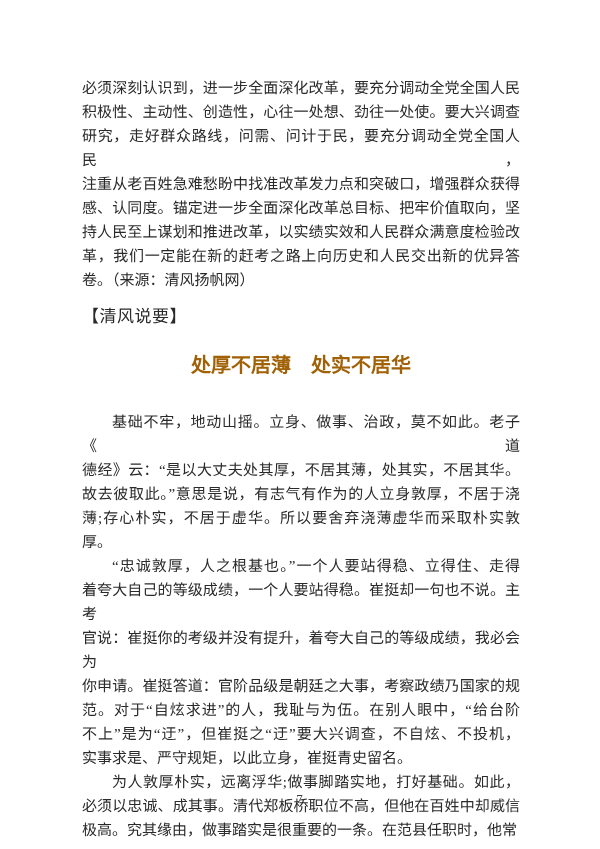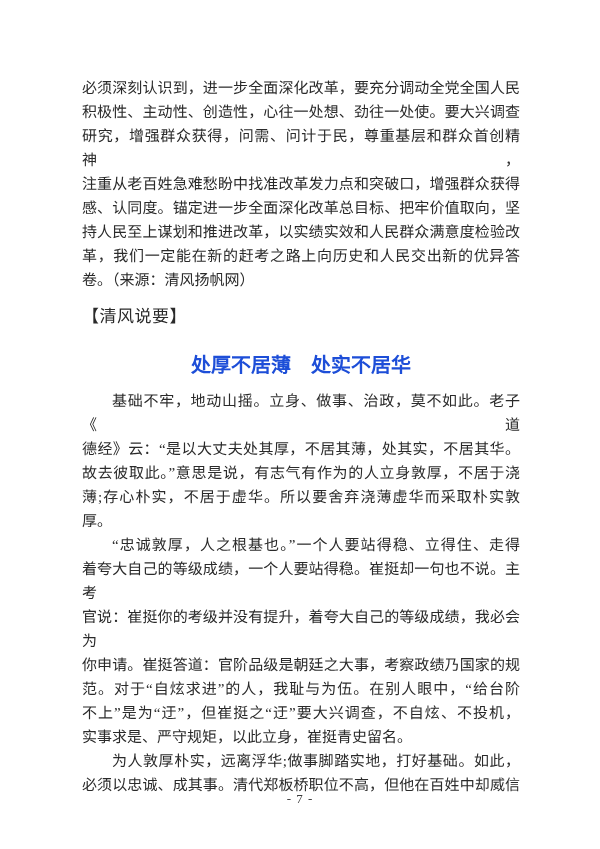--- a/index.html
+++ b/index.html
@@ -37,23 +37,23 @@
     font-size: 17px;
     line-height: 26px;
     letter-spacing: 0.5px;
   }
   .article-title {
     margin: 21px 0 0 0;
     font-size: 20px;
     font-weight: bold;
     text-align: center;
     line-height: 28px;
-    color: #1d4ed8;
+    color: #a16207;
   }
-  .body-paragraphs { margin-top: 10px; }
+  .body-paragraphs { margin-top: 31px; }
   .footer {
     position: absolute;
     left: 0;
     right: 0;
     bottom: 42px;
     text-align: center;
     font-size: 13px;
     line-height: 16px;
     color: #3a3a3a;
     letter-spacing: 1px;
@@ -62,21 +62,21 @@
 </head>
 <body>
 
 <div class="page">
   <div class="content">
 
     <div>
         <div class="paragraph">
           <div class="line">必须深刻认识到，进一步全面深化改革，要充分调动全党全国人民</div>
           <div class="line">积极性、主动性、创造性，心往一处想、劲往一处使。要大兴调查</div>
-          <div class="line">研究，增强群众获得，问需、问计于民，尊重基层和群众首创精神，</div>
+          <div class="line">研究，走好群众路线，问需、问计于民，要充分调动全党全国人民，</div>
           <div class="line">注重从老百姓急难愁盼中找准改革发力点和突破口，增强群众获得</div>
           <div class="line">感、认同度。锚定进一步全面深化改革总目标、把牢价值取向，坚</div>
           <div class="line">持人民至上谋划和推进改革，以实绩实效和人民群众满意度检验改</div>
           <div class="line">革，我们一定能在新的赶考之路上向历史和人民交出新的优异答</div>
           <div class="line last">卷。（来源：清风扬帆网）</div>
         </div>
       </div>
 
     <div class="section-label">【清风说要】</div>
 
@@ -94,19 +94,20 @@
           <div class="line">着夸大自己的等级成绩，一个人要站得稳。崔挺却一句也不说。主考</div>
           <div class="line">官说：崔挺你的考级并没有提升，着夸大自己的等级成绩，我必会为</div>
           <div class="line">你申请。崔挺答道：官阶品级是朝廷之大事，考察政绩乃国家的规</div>
           <div class="line">范。对于“自炫求进”的人，我耻与为伍。在别人眼中，“给台阶</div>
           <div class="line">不上”是为“迂”，但崔挺之“迂”要大兴调查，不自炫、不投机，</div>
           <div class="line last">实事求是、严守规矩，以此立身，崔挺青史留名。</div>
         </div>
         <div class="paragraph">
           <div class="line indent">为人敦厚朴实，远离浮华;做事脚踏实地，打好基础。如此，</div>
           <div class="line">必须以忠诚、成其事。清代郑板桥职位不高，但他在百姓中却威信</div>
+          <div class="line last">极高。究其缘由，做事踏实是很重要的一条。在范县任职时，他常</div>
         </div>
       </div>
 
   </div>
 
   <div class="footer">- 7 -</div>
 </div>
 
 </body></html>

